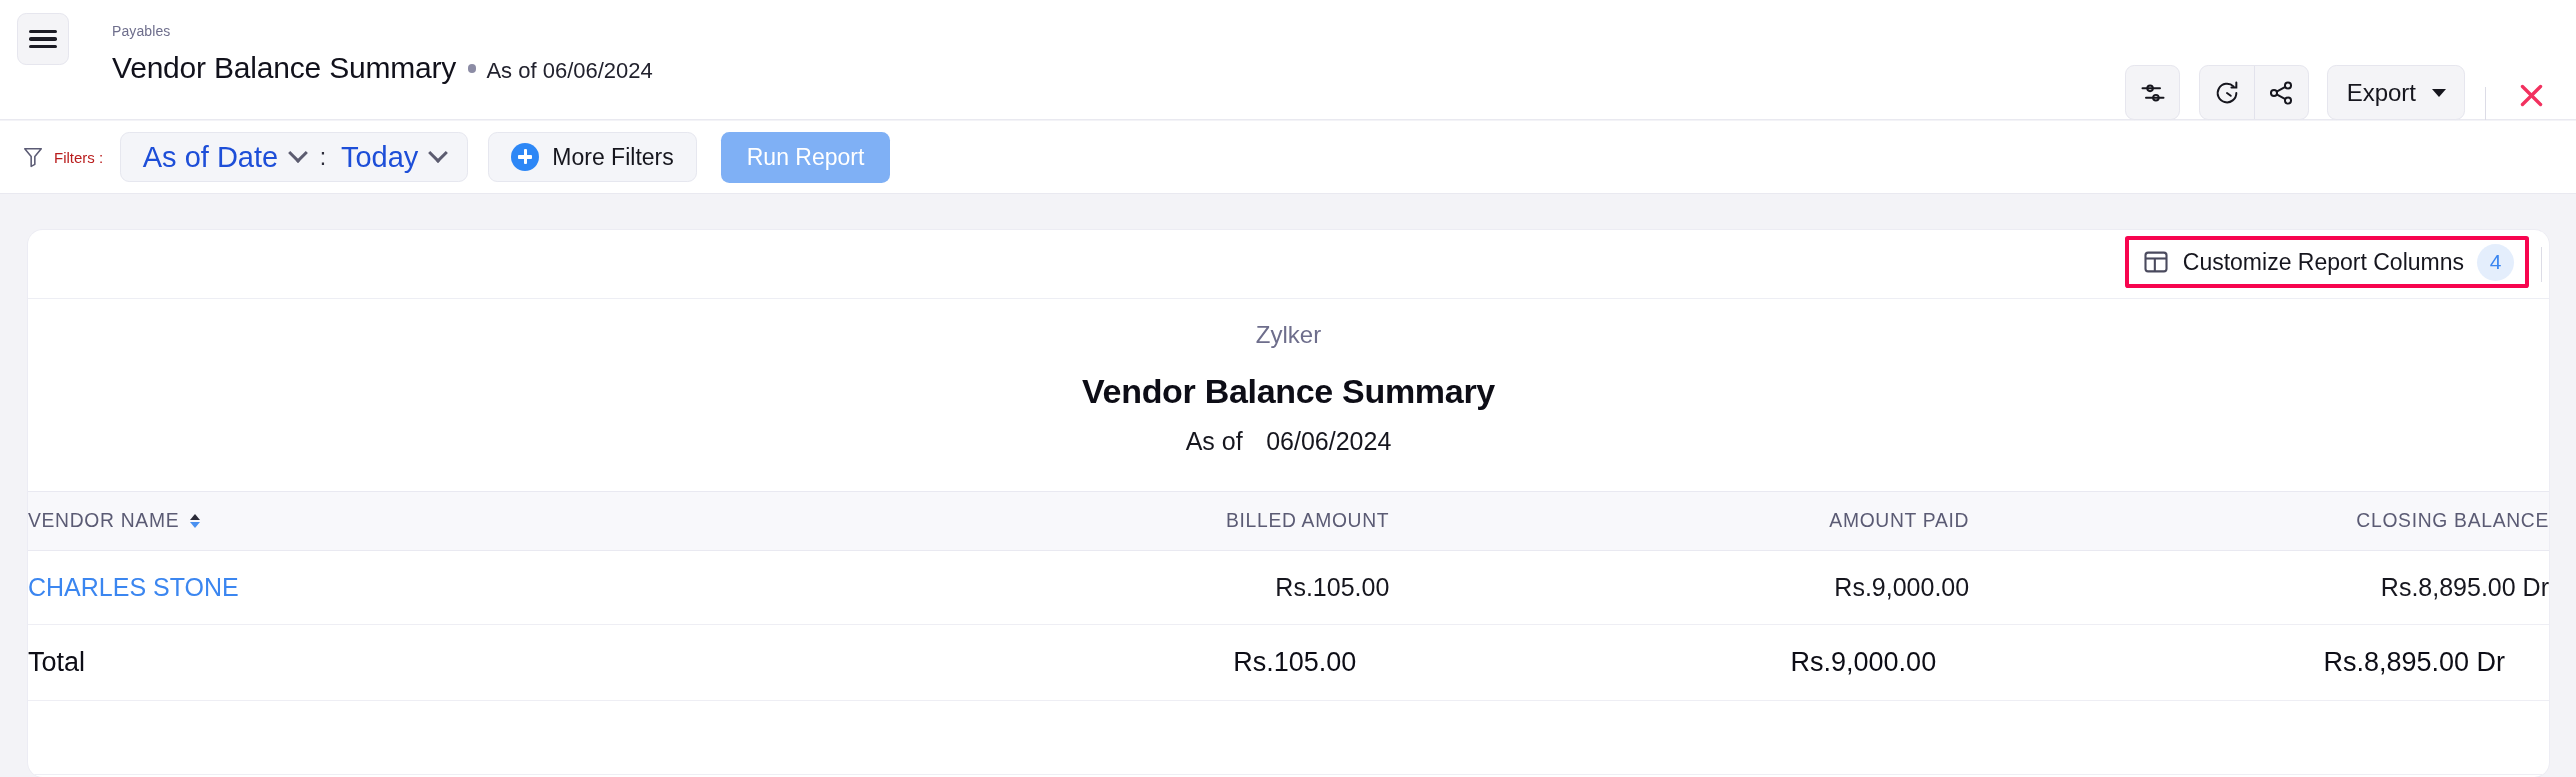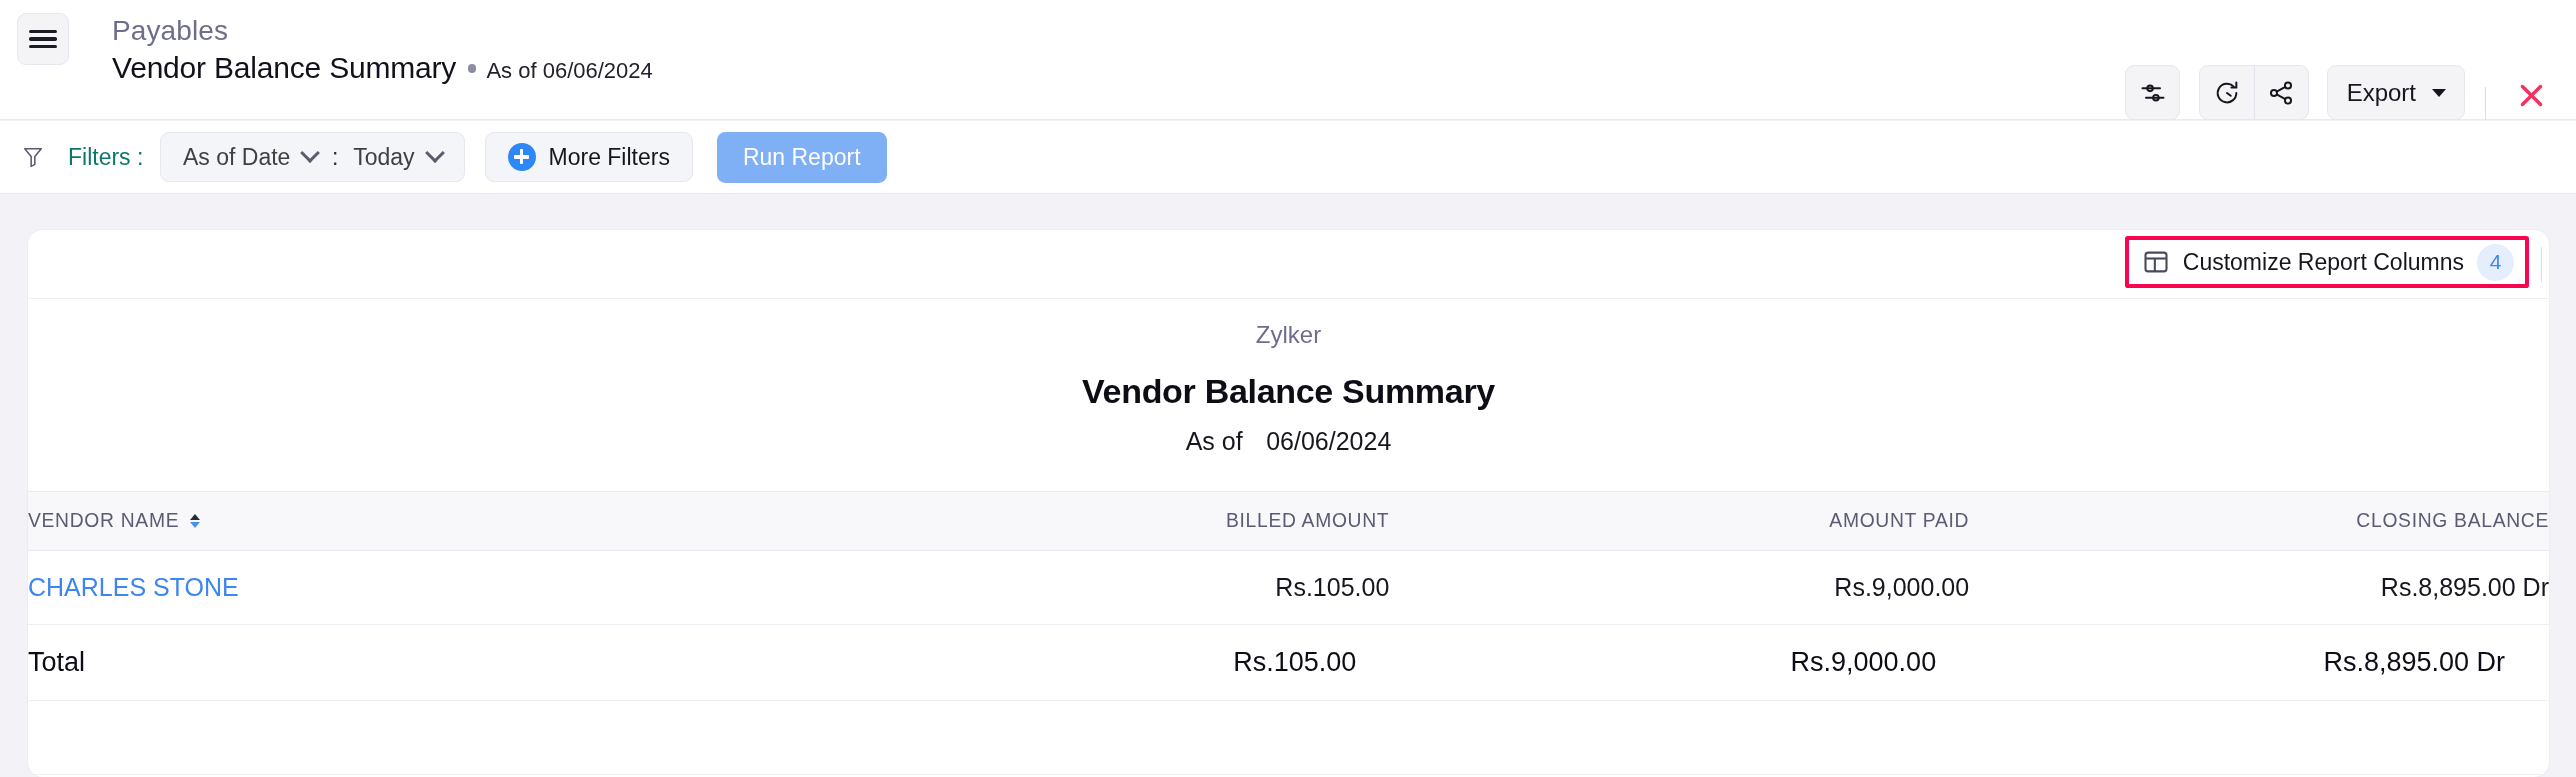--- a/index.html
+++ b/index.html
@@ -26,21 +26,21 @@
     display:flex; align-items:center; justify-content:center;
     cursor:pointer;
   }
   .hamburger-btn .bars { width:28px; }
   .hamburger-btn .bars span {
     display:block; height:3.2px; background:#1b1b24; border-radius:1.8px;
     margin:4.6px 0;
   }
   .title-block { position:absolute; left:112px; top:16.6px; }
   .breadcrumb {
-    font-size:28px; color:#6e6e8c; letter-spacing:0.1px; line-height:28px;
+    font-size:14px; color:#6e6e8c; letter-spacing:0.1px; line-height:28px;
     font-family:"Liberation Sans", sans-serif;
   }
   .title-row { display:flex; align-items:baseline; margin-top:4.6px; }
   .page-title {
     font-size:30px; color:#11111b; font-weight:400; line-height:37px;
     letter-spacing:-0.2px;
   }
   .title-dot {
     width:8.3px; height:8.3px; border-radius:50%; background:#8c8ca5;
     margin:0 10px 0 12px; position:relative; top:-5.5px;
@@ -79,26 +79,26 @@
     cursor:pointer; margin-right:20px;
   }
 
   
   .filterbar {
     position:absolute; left:0; top:121px; width:2576px; height:73px;
     background:#ffffff; border-bottom:0.9px solid #e9e9f0;
     display:flex; align-items:center; padding-left:22px;
   }
   .filters-label { display:flex; align-items:center; margin-right:16.6px; }
-  .filters-label .txt { font-size:23px; color:#0f766e; margin-left:24px; }
+  .filters-label .txt { font-size:15px; color:#b91c1c; margin-left:10px; }
   .filter-pill {
     height:50px; background:#f4f5f9; border:0.9px solid #e6e7ef; border-radius:9.2px;
     display:flex; align-items:center; padding:0 22px; cursor:pointer;
   }
-  .filter-pill .fv { font-size:23px; color:#404040; }
+  .filter-pill .fv { font-size:29px; color:#1d4ed8; }
   .filter-pill .fsep { font-size:23px; color:#2c2c3a; margin:0 14.7px; }
   .chev {
     width:14px; height:14px; border-right:3.1px solid #5c5c70;
     border-bottom:3.1px solid #5c5c70; transform:rotate(45deg);
     margin-left:13px; position:relative; top:-3.7px;
   }
   .more-filters {
     height:50px; background:#f4f5f9; border:0.9px solid #e6e7ef; border-radius:9.2px;
     display:flex; align-items:center; padding:0 22px; cursor:pointer; margin-left:20px;
   }

